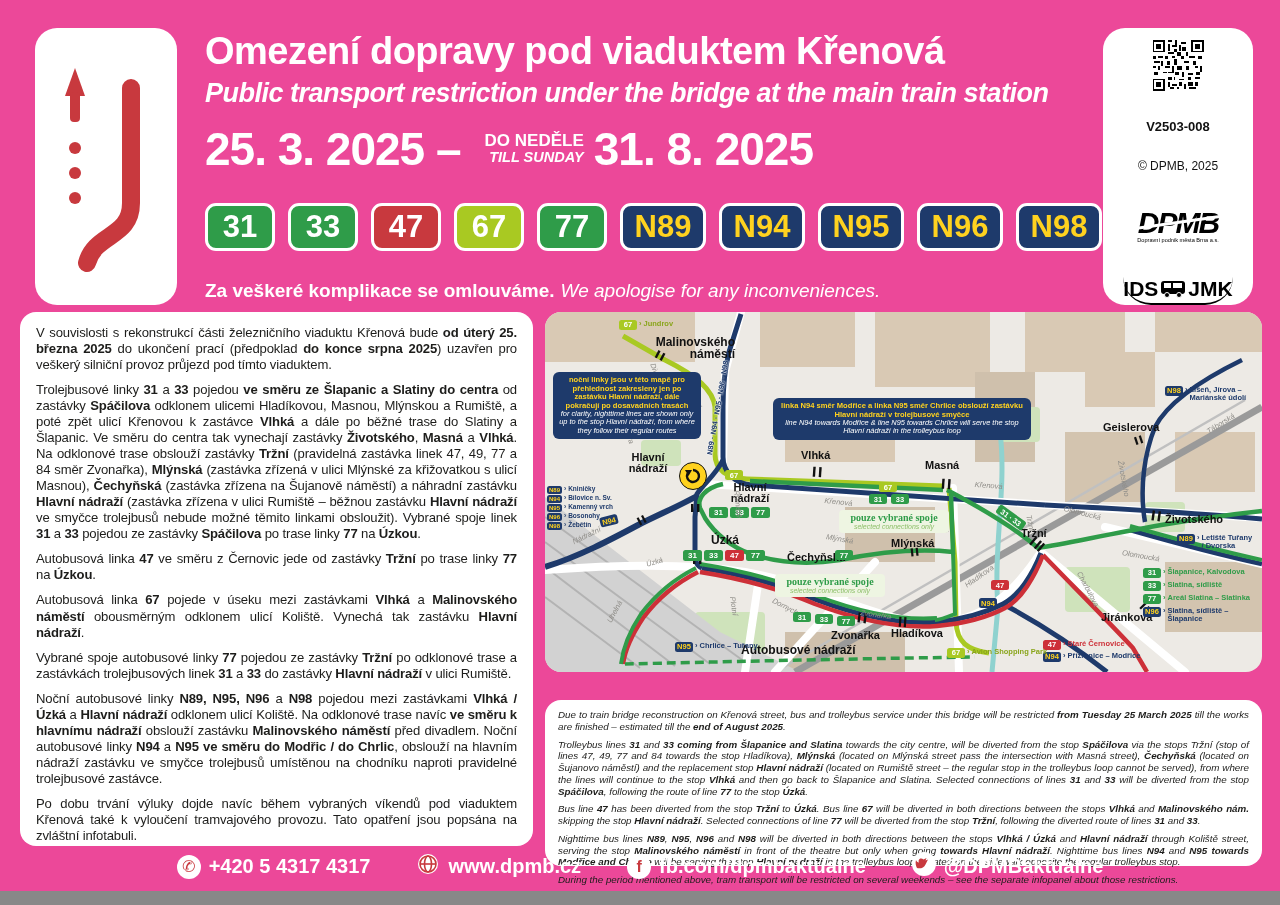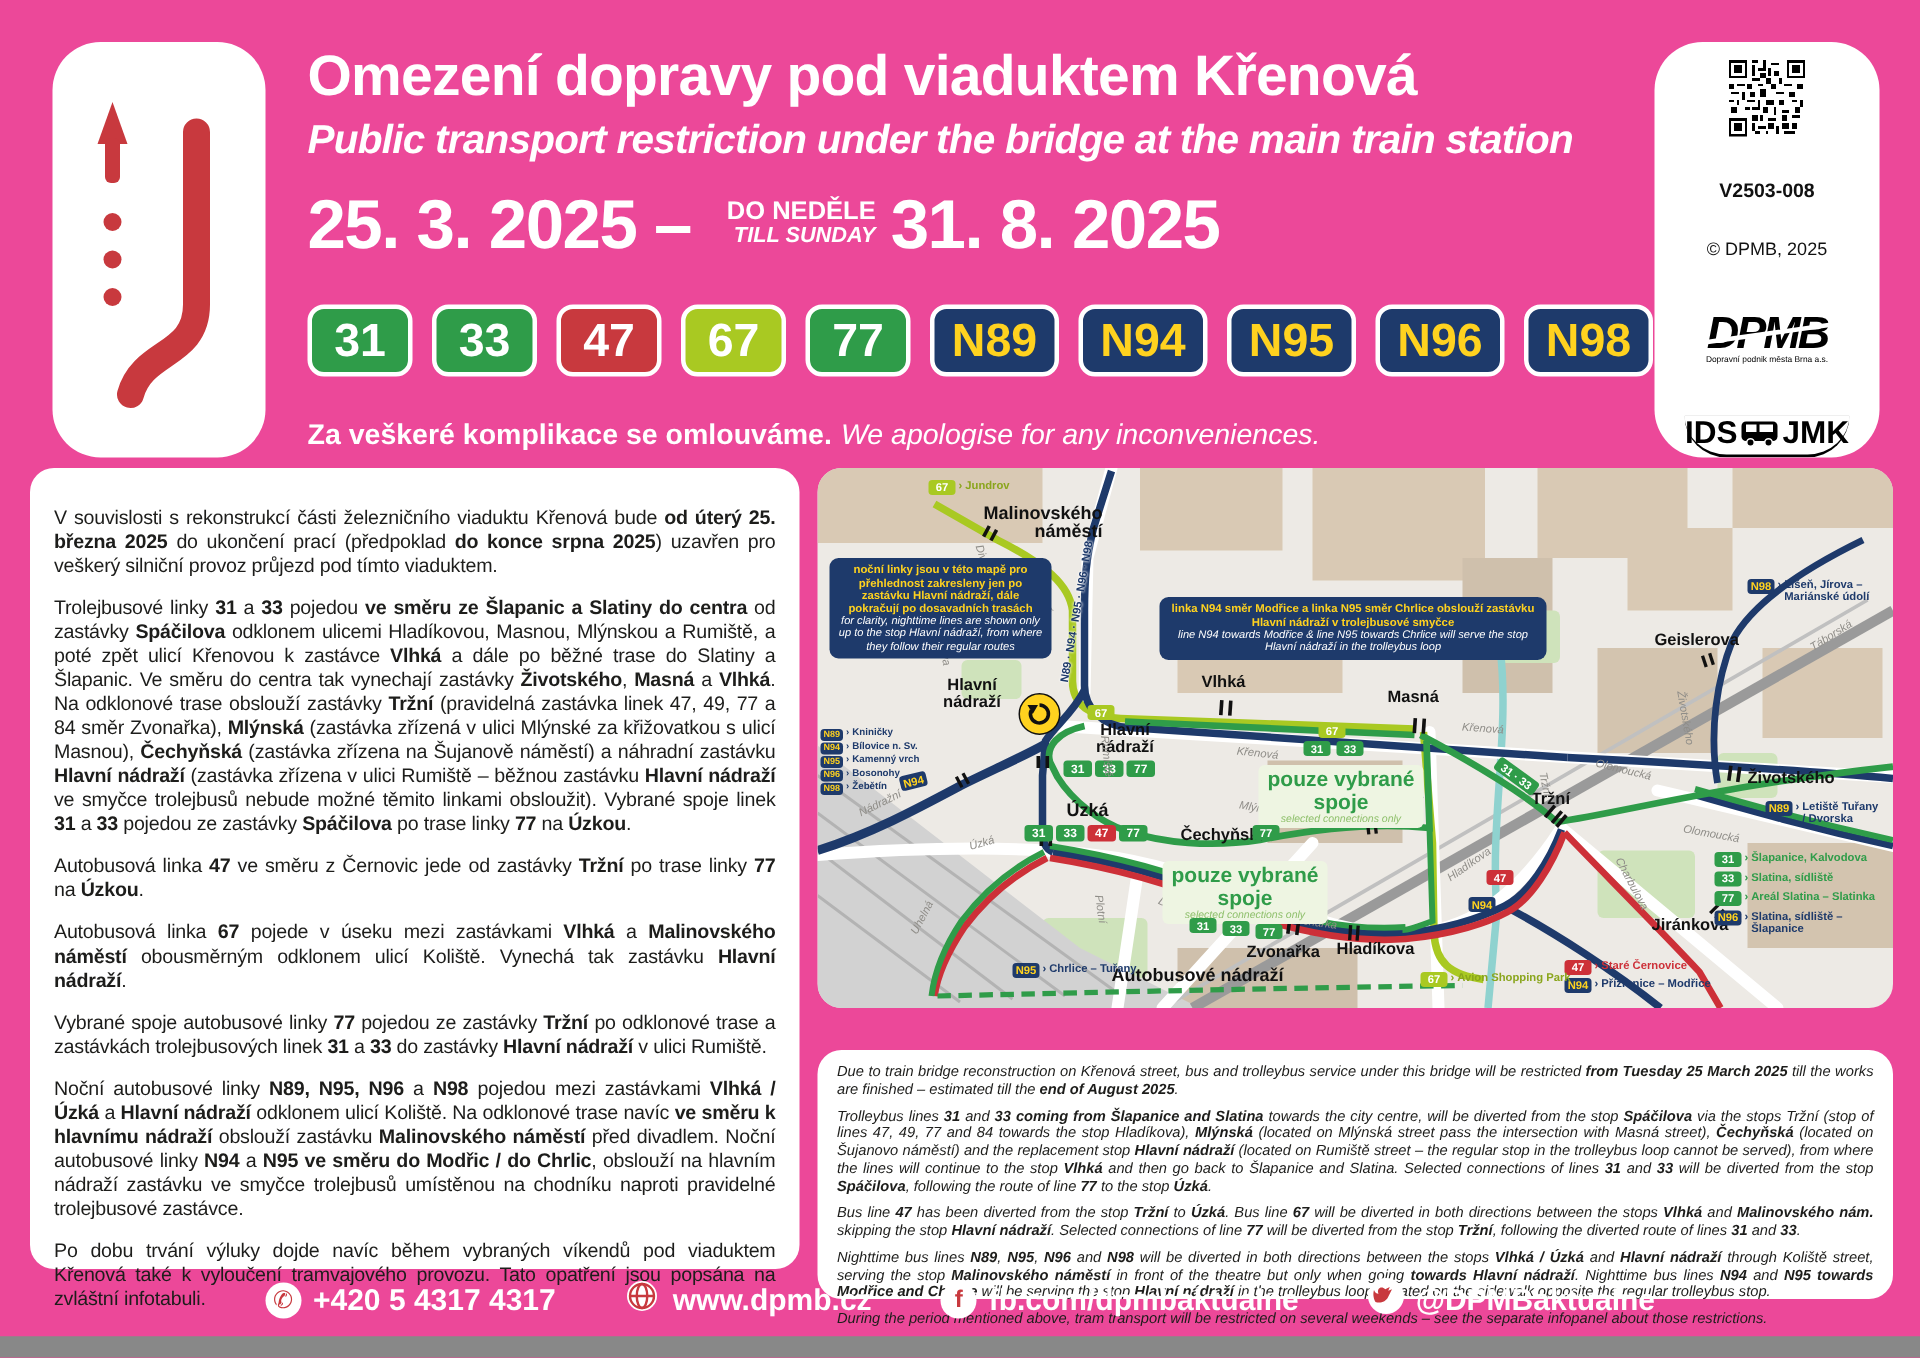--- a/index.html
+++ b/index.html
@@ -1,19 +1,19 @@
 <!DOCTYPE html>
 <html><head>
 <meta charset="utf-8">
 <style>
   html,body{margin:0;padding:0;background:#888;}
   .poster{position:relative;width:1280px;height:891px;background:#ec4899;overflow:hidden;
           font-family:"Liberation Sans","DejaVu Sans",sans-serif;}
   .abs{position:absolute;}
-  .white-card{background:#fff;border-radius:32px;gap:24px;}
+  .white-card{background:#fff;border-radius:22px;gap:24px;}
 
   
   .title{left:205px;top:30px;font-size:38px;font-weight:700;color:#fff;letter-spacing:-0.5px;}
   .subtitle{left:205px;top:78px;font-size:27px;font-style:italic;font-weight:600;color:#fff;letter-spacing:-0.5px;}
   .date-row{left:205px;top:122px;display:flex;align-items:center;color:#fff;}
   .dlbl{display:flex;flex-direction:column;align-items:flex-end;line-height:1.05;margin-right:10px;}
   .dlbl .cs{font-size:17px;font-weight:700;}
   .dlbl .en{font-size:14.5px;font-style:italic;font-weight:600;}
   .bigdate{font-size:46px;font-weight:700;letter-spacing:-1px;white-space:nowrap;}
   .badge-row{left:205px;top:203px;display:flex;gap:13px;}
@@ -35,38 +35,38 @@
   .qr-copy{font-size:12px;color:#111;margin-top:1px;}
   .dpmb-logo{margin-top:12px;text-align:center;}
   .dpmb-word{font-size:30px;font-weight:800;font-style:italic;color:#000;letter-spacing:-2px;line-height:0.9;position:relative;}
   .dpmb-word:after{content:"";position:absolute;left:-4px;right:-4px;top:12px;height:3px;background:#fff;transform:rotate(-8deg);}
   .dpmb-sub{font-size:5.6px;color:#000;margin-top:1px;}
   .ids-logo{margin-top:10px;display:flex;align-items:center;gap:2px;font-weight:800;font-size:21px;color:#000;border-bottom:2px solid #000;padding-bottom:2px;border-radius:0 0 40px 40px;}
 
   
   .left-panel{left:20px;top:312px;width:513px;height:534px;background:#fff;border-radius:16px;
               padding:13px 16px;box-sizing:border-box;color:#1d1d1b;}
-  .left-panel p{margin:12px 0 9px 0;font-size:13.1px;line-height:1.225;text-align:justify;letter-spacing:-0.15px;}
+  .left-panel p{margin:0 0 9px 0;font-size:13.1px;line-height:1.225;text-align:justify;letter-spacing:-0.15px;}
   .left-panel .b,.en-panel .b{font-weight:700;}
 
   
   .en-panel{left:545px;top:700px;width:717px;height:166px;background:#fff;border-radius:16px;
             padding:9px 13px;box-sizing:border-box;color:#1d1d1b;font-style:italic;}
   .en-panel p{margin:0 0 6px 0;font-size:9.8px;line-height:1.2;text-align:justify;}
 
   
   .map-panel{left:545px;top:312px;width:717px;height:360px;background:#edeae5;border-radius:16px;overflow:hidden;}
   .map-panel .lbl{position:absolute;white-space:pre-line;}
   .stop{font-weight:700;color:#111;font-size:11px;line-height:1.0;}
   .street{font-style:italic;color:#8f8d88;font-size:7.5px;white-space:nowrap;transform-origin:left top;}
   .note-blue{position:absolute;background:#1e3a6b;border-radius:6px;padding:4px 6px;text-align:center;line-height:1.12;}
   .note-blue .cs{color:#ffd21f;font-weight:700;font-size:7.6px;}
   .note-blue .en{color:#fff;font-style:italic;font-size:7.4px;}
   .note-green{position:absolute;background:#eef5e2;border-radius:4px;padding:2px 5px;text-align:center;line-height:1.1;}
-  .note-green .cs{color:#2f9c49;font-weight:700;font-size:14px;}
+  .note-green .cs{color:#2f9c49;font-weight:700;font-size:10px;font-family:Liberation Serif, serif;}
   .note-green .en{color:#8fc06c;font-style:italic;font-size:7px;}
   .dest{position:absolute;display:flex;align-items:flex-start;gap:2px;font-weight:700;font-size:7.5px;line-height:1.05;white-space:pre-line;}
   .mbadge{display:inline-flex;align-items:center;justify-content:center;border-radius:2.5px;
           font-weight:700;font-size:7.5px;color:#fff;min-width:16px;height:10px;padding:0 1px;flex:0 0 auto;}
   .mbadge.g{background:#2f9c49;} .mbadge.l{background:#a9c922;} .mbadge.r{background:#cd3038;}
   .mbadge.n{background:#1e3a6b;color:#ffd21f;}
   .dtxt.g{color:#2f9c49;} .dtxt.l{color:#8aa51c;} .dtxt.r{color:#cd3038;} .dtxt.n{color:#1e3a6b;}
   .sbadges{position:absolute;display:flex;gap:2px;}
   .sbadges .mbadge{min-width:17px;height:11px;font-size:8px;}
   .rbadge{position:absolute;transform-origin:left top;}

